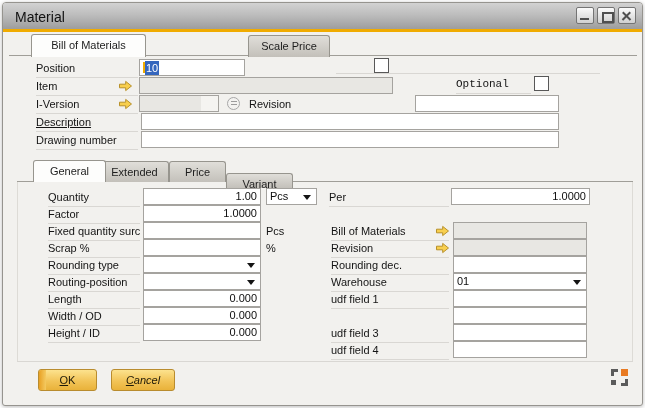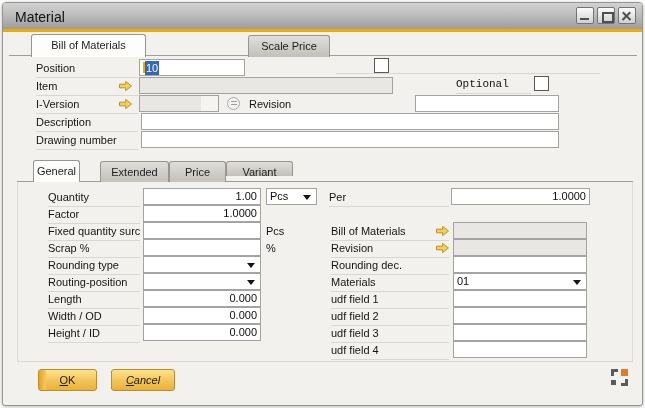--- a/index.html
+++ b/index.html
@@ -88,34 +88,34 @@
   <svg class="arr" style="left:115px;top:95px;" viewBox="0 0 14 12">
       <path d="M1 4.2 H7.2 V1.4 L13 6 L7.2 10.6 V7.8 H1 Z" fill="#f8cf4e" stroke="#b8912a" stroke-width="1"></path>
     </svg>
   <div class="fld dis" style="left:136px;top:92px;width:80px;"></div>
   <div class="circ" style="left:224px;top:94px;">
       <div class="circ-lines"></div>
     </div>
   <div class="lbl" style="left:246px;top:94px;width:164px;">Revision</div>
   <div class="fld" style="left:412px;top:92px;width:144px;"></div>
 
-  <div class="lbl" style="left:33px;top:112px;width:102px;">Description</div>
+  <div class="lbl" style="left:33px;top:112px;width:102px;text-decoration:underline;">Description</div>
   <div class="fld" style="left:138px;top:110px;width:418px;"></div>
 
   <div class="lbl" style="left:33px;top:130px;width:102px;">Drawing number</div>
   <div class="fld" style="left:138px;top:128px;width:418px;"></div>
 
   <div class="hline" style="left:14px;top:178px;width:616px;"></div>
   <div class="vline" style="left:14px;top:179px;height:180px;"></div>
   <div class="vline" style="left:629px;top:179px;height:180px;"></div>
   <div class="faintline" style="left:14px;top:358px;width:616px;"></div>
-  <div class="tab active" style="left:30px;top:157px;width:47px;height:22px;">General</div>
+  <div class="tab active" style="left:30px;top:157px;width:73px;height:22px;">General</div>
   <div class="tab" style="left:166px;top:158px;width:57px;height:21px;">Price</div>
   <div class="tab" style="left:97px;top:158px;width:69px;height:21px;">Extended</div>
-  <div class="tab" style="left:223px;top:158px;width:67px;height:15px;">Variant</div>
+  <div class="tab" style="left:223px;top:170px;width:67px;height:15px;">Variant</div>
 
   <div class="lbl" style="left:45px;top:187px;width:92px;">Quantity</div>
   <div class="fld num" style="left:140px;top:185px;width:118px;">1.00</div>
   <div class="fld" style="left:263px;top:185px;width:51px;"><span>Pcs</span><div class="dd"></div></div>
   <div class="lbl" style="left:326px;top:187px;width:120px;">Per</div>
   <div class="fld num" style="left:448px;top:185px;width:139px;">1.0000</div>
 
   <div class="lbl" style="left:45px;top:204px;width:92px;">Factor</div>
   <div class="fld num" style="left:140px;top:202px;width:118px;">1.0000</div>
 
@@ -137,31 +137,30 @@
     </svg>
   <div class="fld dis2" style="left:450px;top:236px;width:134px;"></div>
 
   <div class="lbl" style="left:45px;top:255px;width:92px;">Rounding type</div>
   <div class="fld" style="left:140px;top:253px;width:118px;"><span></span><div class="dd"></div></div>
   <div class="lbl" style="left:328px;top:255px;width:118px;">Rounding dec.</div>
   <div class="fld" style="left:450px;top:253px;width:134px;"></div>
 
   <div class="lbl" style="left:45px;top:272px;width:92px;">Routing-position</div>
   <div class="fld" style="left:140px;top:270px;width:118px;"><span></span><div class="dd"></div></div>
-  <div class="lbl" style="left:328px;top:272px;width:118px;">Materials</div>
+  <div class="lbl" style="left:328px;top:272px;width:118px;">Warehouse</div>
   <div class="fld" style="left:450px;top:270px;width:134px;"><span>01</span><div class="dd"></div></div>
 
   <div class="lbl" style="left:45px;top:289px;width:92px;">Length</div>
   <div class="fld num" style="left:140px;top:287px;width:118px;">0.000</div>
   <div class="lbl" style="left:328px;top:289px;width:118px;">udf field 1</div>
   <div class="fld" style="left:450px;top:287px;width:134px;"></div>
 
   <div class="lbl" style="left:45px;top:306px;width:92px;">Width / OD</div>
   <div class="fld num" style="left:140px;top:304px;width:118px;">0.000</div>
-  <div class="lbl" style="left:328px;top:306px;width:118px;">udf field 2</div>
   <div class="fld" style="left:450px;top:304px;width:134px;"></div>
 
   <div class="lbl" style="left:45px;top:323px;width:92px;">Height / ID</div>
   <div class="fld num" style="left:140px;top:321px;width:118px;">0.000</div>
   <div class="lbl" style="left:328px;top:323px;width:118px;">udf field 3</div>
   <div class="fld" style="left:450px;top:321px;width:134px;"></div>
 
   <div class="lbl" style="left:328px;top:340px;width:118px;">udf field 4</div>
   <div class="fld" style="left:450px;top:338px;width:134px;"></div>
 

